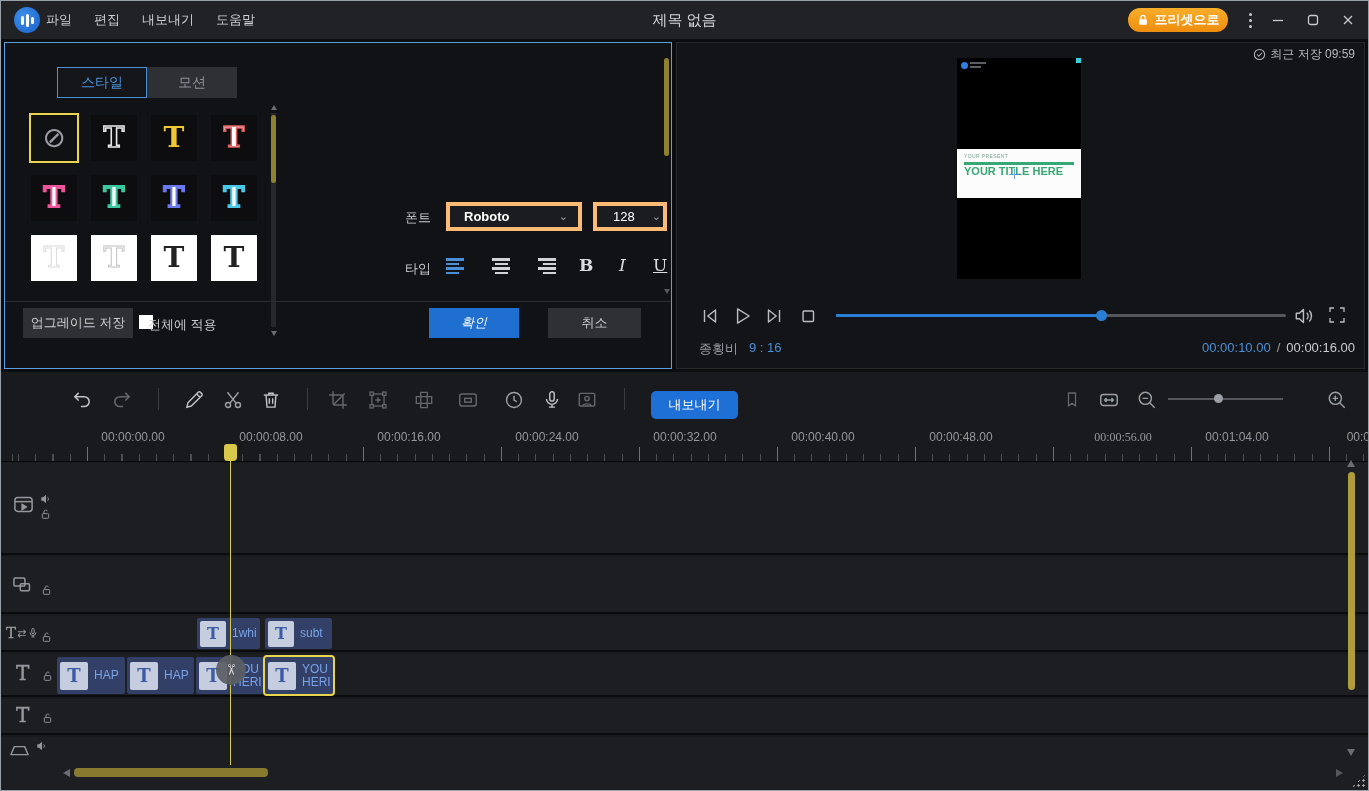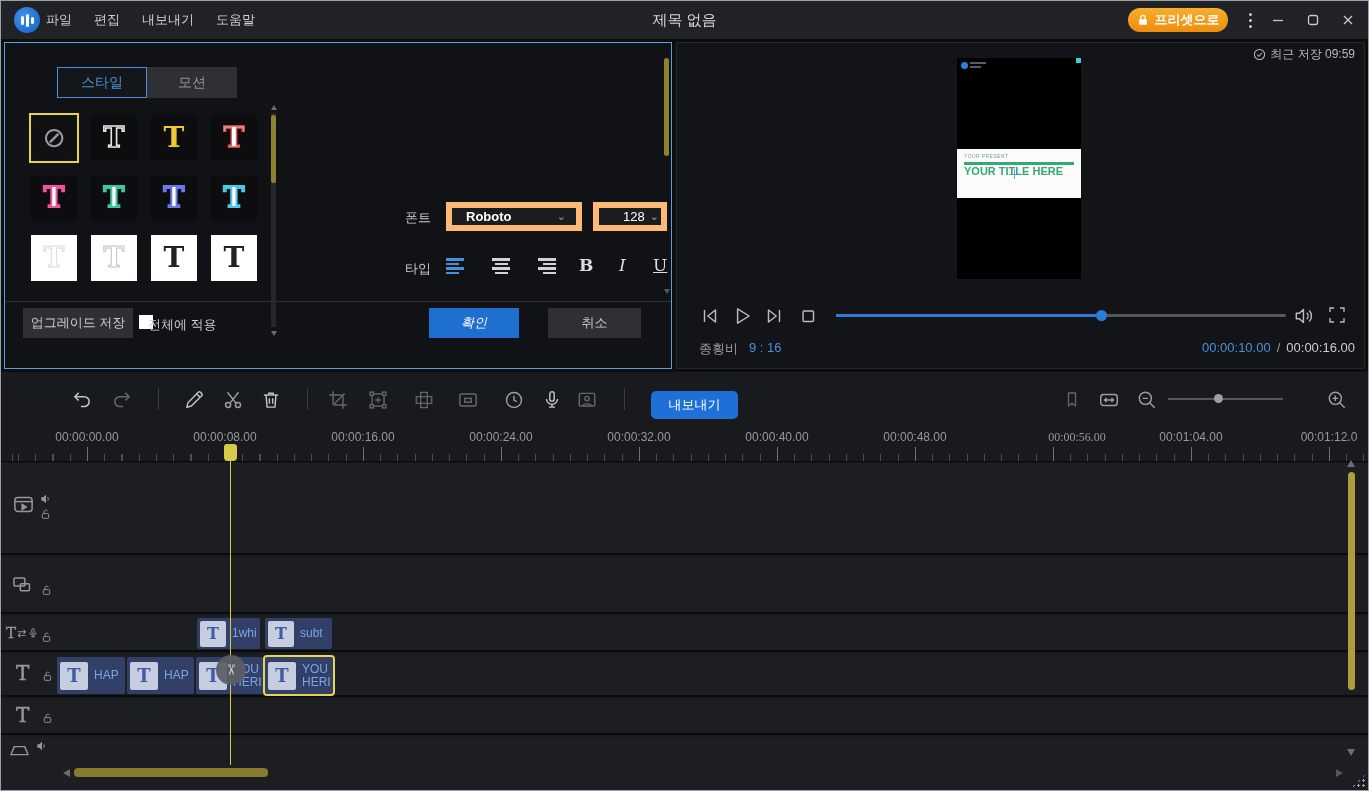--- a/index.html
+++ b/index.html
@@ -33,21 +33,21 @@
   .tab.inactive { left:142px; background:#2e3034; color:#8e9196; }
   .style-cell { position:absolute; width:46px; height:46px; display:flex; align-items:center; justify-content:center; }
   .style-cell.selected { outline:2px solid #e8d44d; outline-offset:0; }
   .style-letter { font-family:"DejaVu Serif","Liberation Serif",serif; font-weight:bold; font-size:28px; line-height:1; }
   .gridbar { position:absolute; left:266px; top:70px; width:5px; height:214px; background:#26272a; }
   .gridbar .thumb { position:absolute; left:0; top:2px; width:5px; height:68px; border-radius:3px; background:#90812f; }
   .arrow { position:absolute; width:0; height:0; }
   .textarea { position:absolute; left:441px; top:70px; width:217px; height:64px; background:#1a1c1f; border:1px solid #85888d;
               color:#caccd0; font-size:13px; font-family:inherit; padding:5px 7px; resize:none; white-space:pre-line; line-height:19px; overflow:hidden; }
   .flabel { position:absolute; color:#caccd0; font-size:13px; }
-  .select { position:absolute; background:#1a1c1f; border:6px solid #fdba74; color:#fff; display:flex; align-items:center; }
+  .select { position:absolute; background:#1a1c1f; border:4px solid #fdba74; color:#fff; display:flex; align-items:center; }
   .chev { margin-left:auto; margin-right:10px; color:#9a9da3; font-size:11px; }
   .alignbtn { position:absolute; width:20px; height:16px; display:flex; flex-direction:column; justify-content:space-between; }
   .alignbtn i { display:block; height:2.5px; }
   .fmt { position:absolute; font-family:"DejaVu Serif","Liberation Serif",serif; font-size:17px; color:#dadce0; }
   .dlgbar { position:absolute; left:659px; top:8px; width:5px; height:244px; }
   .dlgbar .thumb { position:absolute; left:0; top:7px; width:5px; height:98px; border-radius:3px; background:#90812f; }
   .footline { position:absolute; left:0; top:258px; width:666px; height:1px; background:#2b2d31; }
   .btn { position:absolute; display:flex; align-items:center; justify-content:center; font-size:13px; }
   .btn.grey { background:#2e3034; color:#c9ccd1; }
   .btn.blue { background:#1f6fd0; color:#fff;font-style:italic; }
@@ -81,21 +81,21 @@
   
   #timeline { position:absolute; left:0; top:372px; width:1369px; height:419px; background:#191a1d; }
   .tl-icon { position:absolute; top:17px; }
   .tl-div { position:absolute; top:16px; width:1px; height:22px; background:#3a3c40; }
   .dim { opacity:.45; }
   .export { position:absolute; left:651px; top:19px; width:87px; height:28px; background:#1e6fd6; border-radius:5px;
             display:flex; align-items:center; justify-content:center; color:#fff; font-size:13px; }
   .zoomslider { position:absolute; left:1168px; top:26px; width:115px; height:2px; background:#55575b; }
   .zoomslider .dot { position:absolute; left:46px; top:-4px; width:9px; height:9px; border-radius:50%; background:#9aa0a6; }
   #ruler { position:absolute; left:0; top:53px; width:1369px; height:37px; border-bottom:1px solid #08090b; }
-  .ruler-label { position:absolute; top:5px; transform:translateX(-50%); color:#95989e; font-size:12px; white-space:nowrap; }
+  .ruler-label { position:absolute; top:5px; transform:translateX(-50%); color:#95989e; font-size:12px; white-space:nowrap;margin-left:46px; }
   .ruler-major { position:absolute; top:22px; width:1px; height:14px; background:#6e7177; }
   .ruler-minor { position:absolute; left:0; right:0; top:29px; height:7px;
     background:repeating-linear-gradient(90deg, #4c4e52 0 1px, transparent 1px 17.25px); background-position:18px 0; }
   .track { position:absolute; left:0; width:1369px; background:#1d1e21; border-bottom:2px solid #0a0b0d; }
   .thicon { position:absolute; color:#94979d; }
   .tT { font-family:"DejaVu Serif","Liberation Serif",serif; font-size:20px; color:#94979d; -webkit-text-stroke:.4px #94979d; }
   .clip { position:absolute; background:#323f66; border-radius:2px; display:flex; align-items:center; overflow:hidden; }
   .clip .tsq { flex:0 0 auto; width:28px; height:28px; margin-left:3px; background:#c6cdde; border-radius:2px;
                display:flex; align-items:center; justify-content:center;
                font-family:"DejaVu Serif","Liberation Serif",serif; font-weight:bold; font-size:18px; color:#3c5ca6; }
@@ -210,21 +210,21 @@
   <div class="arrow" style="left:266px;top:62px;border-left:3px solid transparent;border-right:3px solid transparent;border-bottom:5px solid #6a6d73"></div>
   <div class="arrow" style="left:266px;top:288px;border-left:3px solid transparent;border-right:3px solid transparent;border-top:5px solid #6a6d73"></div>
 
 
   <span class="flabel" style="left:400px;top:166px">폰트</span>
   <div class="select" style="left:441px;top:159px;width:136px;height:29px">
     <b style="margin-left:14px;font-size:13px">Roboto</b>
     <span class="chev">⌄</span>
   </div>
   <div class="select" style="left:588px;top:159px;width:74px;height:29px">
-    <span style="margin-left:24px">128</span>
+    <span style="margin-left:16px">128</span>
     <span class="chev" style="margin-right:2px">⌄</span>
   </div>
 
   <span class="flabel" style="left:400px;top:217px">타입</span>
   <div class="alignbtn" style="left:441px;top:215px">
     <i style="width:18px;background:#4a90d9"></i>
       <i style="width:13px;background:#4a90d9"></i>
       <i style="width:18px;background:#4a90d9"></i>
       <i style="width:13px;background:#4a90d9"></i>
   </div>

